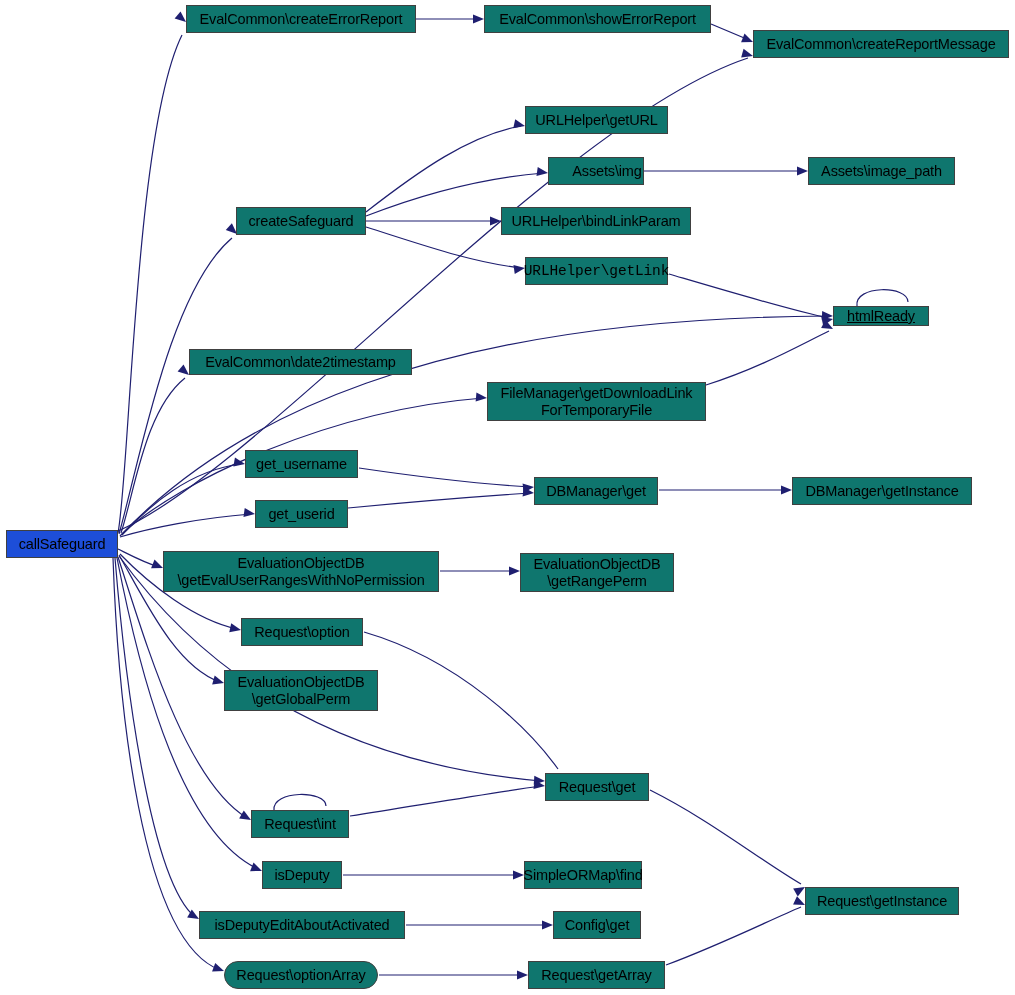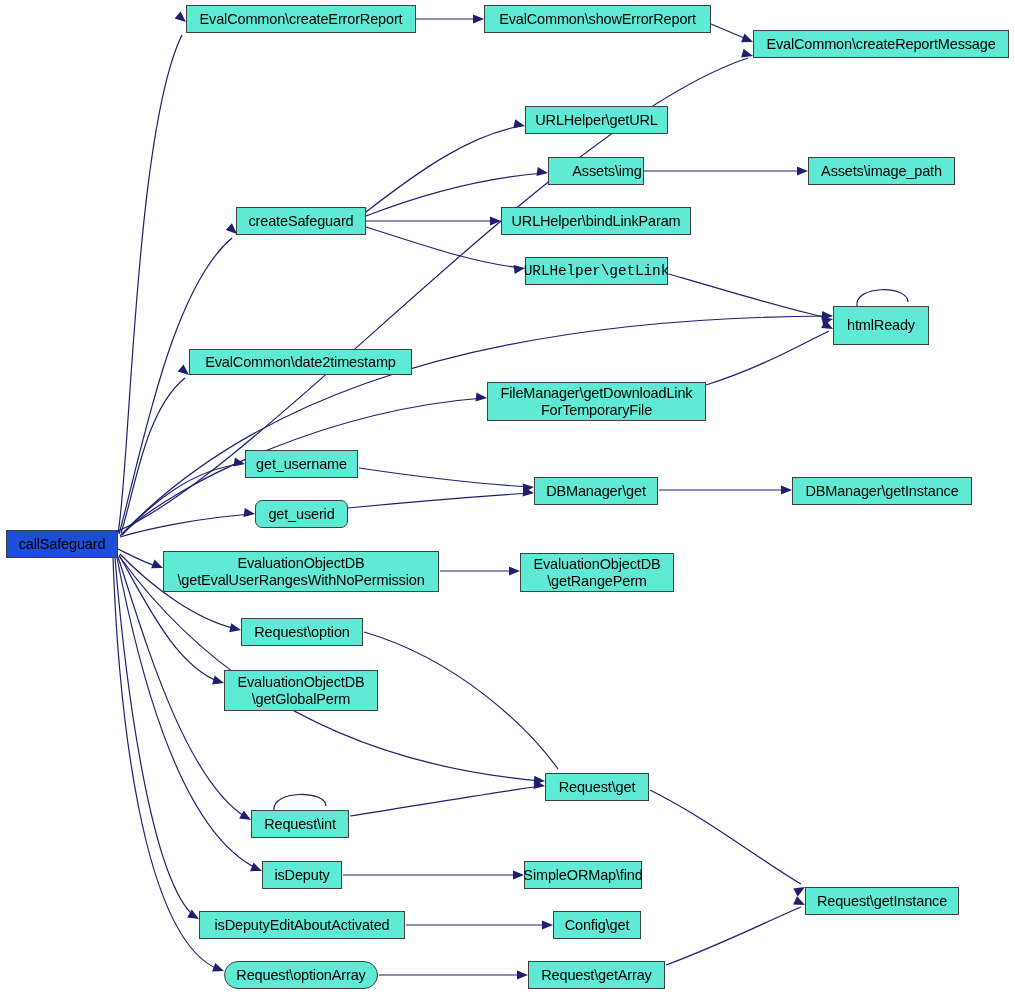--- a/index.html
+++ b/index.html
@@ -20,21 +20,21 @@
     left: 0;
     top: 0;
     width: 1015px;
     height: 995px;
     pointer-events: none;
   }
   .node {
     position: absolute;
     box-sizing: border-box;
     border: 1px solid #404040;
-    background: #5eead4;
+    background: #0f766e;
     color: #000000;
     font-size: 14.5px;
     line-height: 1.12;
     display: flex;
     align-items: center;
     justify-content: center;
     text-align: center;
     white-space: pre;
     letter-spacing: -0.15px;
     z-index: 5;
@@ -128,29 +128,29 @@
 <div class="node root" title="callSafeguard" style="left: 6px; top: 530px; width: 112px; height: 28px;"><span>callSafeguard</span></div>
     <div class="node" title="EvalCommon\createErrorReport" style="left: 186px; top: 5px; width: 230px; height: 28px;"><span>EvalCommon\createErrorReport</span></div>
     <div class="node" title="EvalCommon\showErrorReport" style="left: 484px; top: 5px; width: 227px; height: 28px;"><span>EvalCommon\showErrorReport</span></div>
     <div class="node" title="EvalCommon\createReportMessage" style="left: 753px; top: 30px; width: 256px; height: 28px;"><span>EvalCommon\createReportMessage</span></div>
     <div class="node" title="URLHelper\getURL" style="left: 525px; top: 106px; width: 143px; height: 28px;"><span>URLHelper\getURL</span></div>
     <div class="node" title="Assets\img" style="left: 548px; top: 157px; width: 96px; height: 28px; padding-left: 22px;"><span>Assets\img</span></div>
     <div class="node" title="Assets\image_path" style="left: 808px; top: 157px; width: 147px; height: 28px;"><span>Assets\image_path</span></div>
     <div class="node" title="createSafeguard" style="left: 236px; top: 207px; width: 130px; height: 28px;"><span>createSafeguard</span></div>
     <div class="node" title="URLHelper\bindLinkParam" style="left: 501px; top: 207px; width: 190px; height: 28px;"><span>URLHelper\bindLinkParam</span></div>
     <div class="node" title="URLHelper\getLink" style="left: 525px; top: 257px; width: 143px; height: 28px; font-family: Liberation Mono, monospace;"><span>URLHelper\getLink</span></div>
-    <div class="node" title="htmlReady" style="left: 833px; top: 306px; width: 96px; height: 39px;"><span>htmlReady</span></div>
+    <div class="node" title="htmlReady" style="left: 833px; top: 306px; width: 96px; height: 20px; text-decoration: underline;"><span>htmlReady</span></div>
     <div class="node" title="EvalCommon\date2timestamp" style="left: 189px; top: 349px; width: 223px; height: 26px;"><span>EvalCommon\date2timestamp</span></div>
     <div class="node" title="FileManager\getDownloadLink
 ForTemporaryFile" style="left: 487px; top: 382px; width: 219px; height: 39px;"><span>FileManager\getDownloadLink
 ForTemporaryFile</span></div>
     <div class="node" title="get_username" style="left: 245px; top: 450px; width: 113px; height: 28px;"><span>get_username</span></div>
     <div class="node" title="DBManager\get" style="left: 534px; top: 477px; width: 124px; height: 28px;"><span>DBManager\get</span></div>
     <div class="node" title="DBManager\getInstance" style="left: 792px; top: 477px; width: 180px; height: 28px;"><span>DBManager\getInstance</span></div>
-    <div class="node" title="get_userid" style="left: 255px; top: 500px; width: 93px; height: 28px; border-radius: 7px;"><span>get_userid</span></div>
+    <div class="node" title="get_userid" style="left: 255px; top: 500px; width: 93px; height: 28px;"><span>get_userid</span></div>
     <div class="node" title="EvaluationObjectDB
 \getEvalUserRangesWithNoPermission" style="left: 163px; top: 551px; width: 276px; height: 41px;"><span>EvaluationObjectDB
 \getEvalUserRangesWithNoPermission</span></div>
     <div class="node" title="EvaluationObjectDB
 \getRangePerm" style="left: 520px; top: 553px; width: 154px; height: 39px;"><span>EvaluationObjectDB
 \getRangePerm</span></div>
     <div class="node" title="Request\option" style="left: 241px; top: 618px; width: 122px; height: 28px;"><span>Request\option</span></div>
     <div class="node" title="EvaluationObjectDB
 \getGlobalPerm" style="left: 224px; top: 670px; width: 154px; height: 41px;"><span>EvaluationObjectDB
 \getGlobalPerm</span></div>

